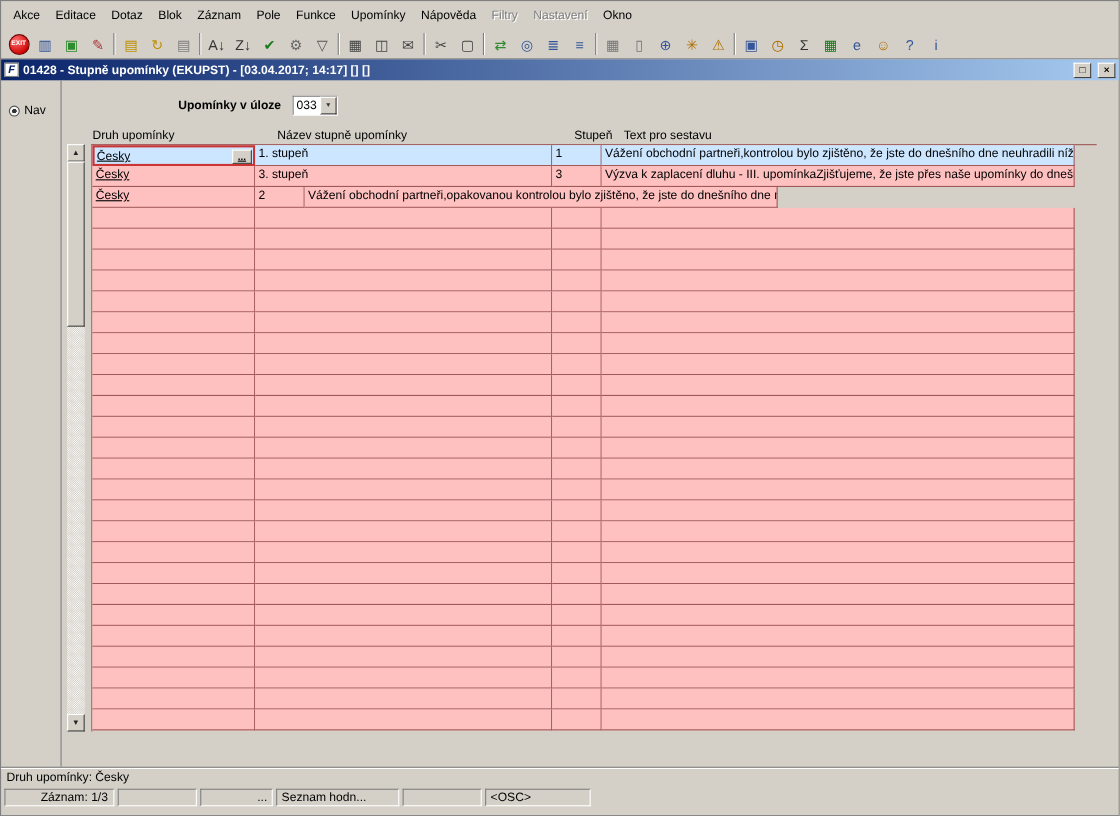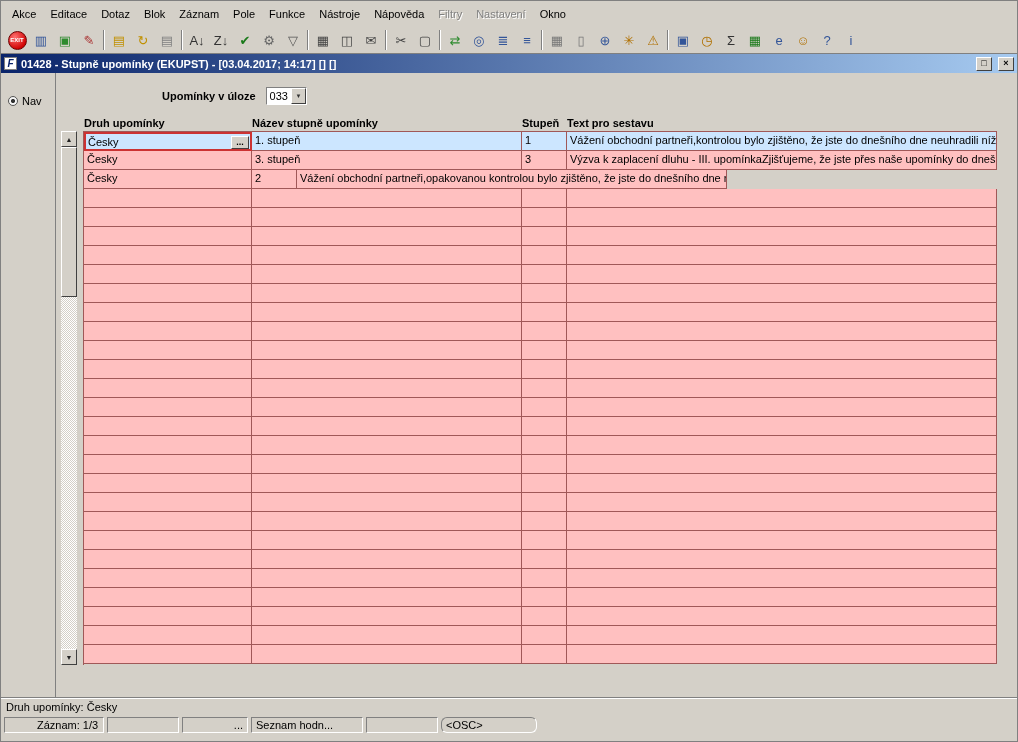--- a/index.html
+++ b/index.html
@@ -54,21 +54,21 @@
   .task-row { margin-left:106px; height:18px; display:flex; align-items:center; gap:10px; }
   .task-label { font-weight:bold; }
   .combo { display:flex; height:18px; border:1px solid; border-color:#808080 #fff #fff #808080;
            background:#fff; align-items:stretch; }
   .combo-value { padding:2px 3px 0; min-width:24px; }
   .combo-btn { width:15px; background:#d4d0c8; border:1px solid;
                border-color:#fff #404040 #404040 #fff; font-size:6px;
                display:flex; align-items:center; justify-content:center; color:#333; }
 
   
-  .grid-headers { display:flex; margin:12px 0 2px 27px; font-weight:bold; }
+  .grid-headers { display:flex; margin:12px 0 2px 27px; font-weight:normal; }
   .gh { padding-left:1px; white-space:nowrap; overflow:hidden; }
   .gh1 { width:168px; } .gh2 { width:270px; } .gh3 { width:45px; } .gh4 { width:430px; }
 
   
   .grid-wrap { display:flex; margin-left:5px; }
   .vscroll { width:16px; margin-right:6px; display:flex; flex-direction:column; height:534px; }
   .scroll-btn { height:16px; width:16px; background:#d4d0c8; border:1px solid;
                 border-color:#fff #404040 #404040 #fff; font-size:7px; padding:0; color:#222; }
   .track { flex:1; position:relative; background:#d4d0c8;
            background-image:
@@ -78,54 +78,54 @@
   .thumb { position:absolute; top:0; left:0; width:100%; height:150px; background:#d4d0c8;
            border:1px solid; border-color:#fff #404040 #404040 #fff; }
 
   .grid { border-top:1px solid var(--grid_border,#a05858);
           border-left:1px solid var(--grid_border,#a05858); width:914px; }
   .grid-row { display:flex; height:19px; }
   .cell { background:var(--row_pink,#ffc0c0);
           border-right:1px solid var(--grid_border,#a05858);
           border-bottom:1px solid var(--grid_border,#a05858);
           overflow:hidden; white-space:nowrap; padding:2px 0 0 3px; }
-  .c1 { width:168px; } .c2 { width:270px; } .c3 { width:45px; } .c4 { width:430px; }
+  .c1 { width:148px;text-decoration:underline; } .c2 { width:270px; } .c3 { width:45px; } .c4 { width:430px; }
   .grid-row.selected .cell { background:var(--row_selected,#cce6ff); }
   .grid-row.selected .c1 { border:2px solid #cc3333; padding:1px 1px 0 2px;
                            display:flex; justify-content:space-between; align-items:center; }
   .cell-text { overflow:hidden; white-space:nowrap; }
   .lov-btn { width:18px; height:13px; background:#d4d0c8; border:1px solid;
              border-color:#fff #404040 #404040 #fff; font-size:9px; line-height:7px;
              padding:0; font-weight:bold; flex:0 0 auto; }
 
   
   .hintbar { height:18px; border-top:1px solid #808080; box-shadow:inset 0 1px 0 #fff;
              padding:3px 5px 0; }
   .statusbar { height:20px; display:flex; align-items:center; gap:3px; padding:0 3px; }
   .sb-cell { height:16px; border:1px solid; border-color:#808080 #fff #fff #808080;
              padding:1px 4px 0; white-space:nowrap; overflow:hidden; }
   .sb-record { width:100px;padding-left:32px; } .sb-a { width:72px; } .sb-dots { width:66px; text-align:right; }
-  .sb-list { width:112px; } .sb-b { width:72px; } .sb-osc { width:96px;border-radius:6px; }
+  .sb-list { width:112px; } .sb-b { width:72px; } .sb-osc { width:96px; }
   .sb-fill { flex:1; }
   .bottomstrip { height:6px; }
 </style>
 </head>
 <body>
 
 <div class="app">
 
   <div class="menubar">
       <span class="menu-item">Akce</span>
       <span class="menu-item">Editace</span>
       <span class="menu-item">Dotaz</span>
       <span class="menu-item">Blok</span>
       <span class="menu-item">Záznam</span>
       <span class="menu-item">Pole</span>
       <span class="menu-item">Funkce</span>
-      <span class="menu-item">Nástroje</span>
+      <span class="menu-item">Upomínky</span>
       <span class="menu-item">Nápověda</span>
       <span class="menu-item disabled">Filtry</span>
       <span class="menu-item disabled">Nastavení</span>
       <span class="menu-item">Okno</span>
     </div>
 
   <div class="toolbar">
       <button class="tb-btn">
         <span class="exit-circle">EXIT</span>
       </button>

